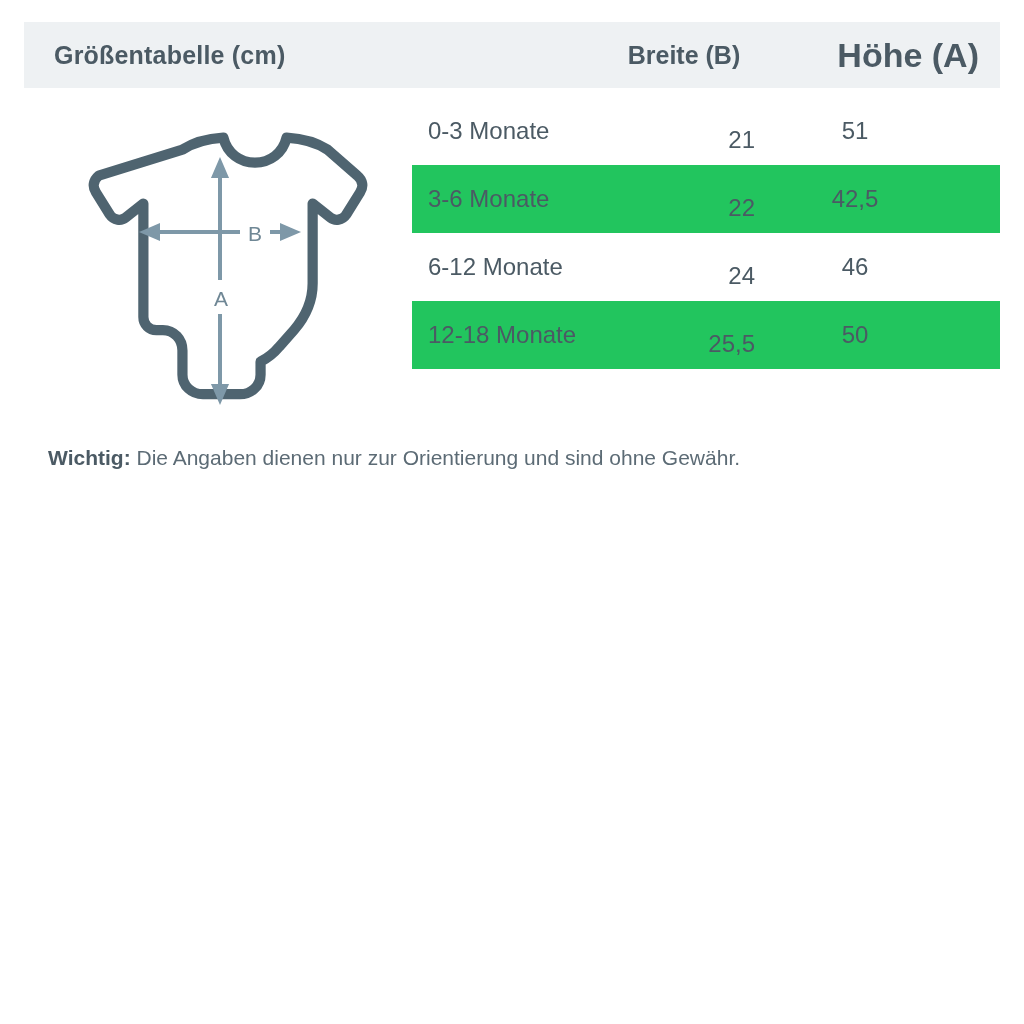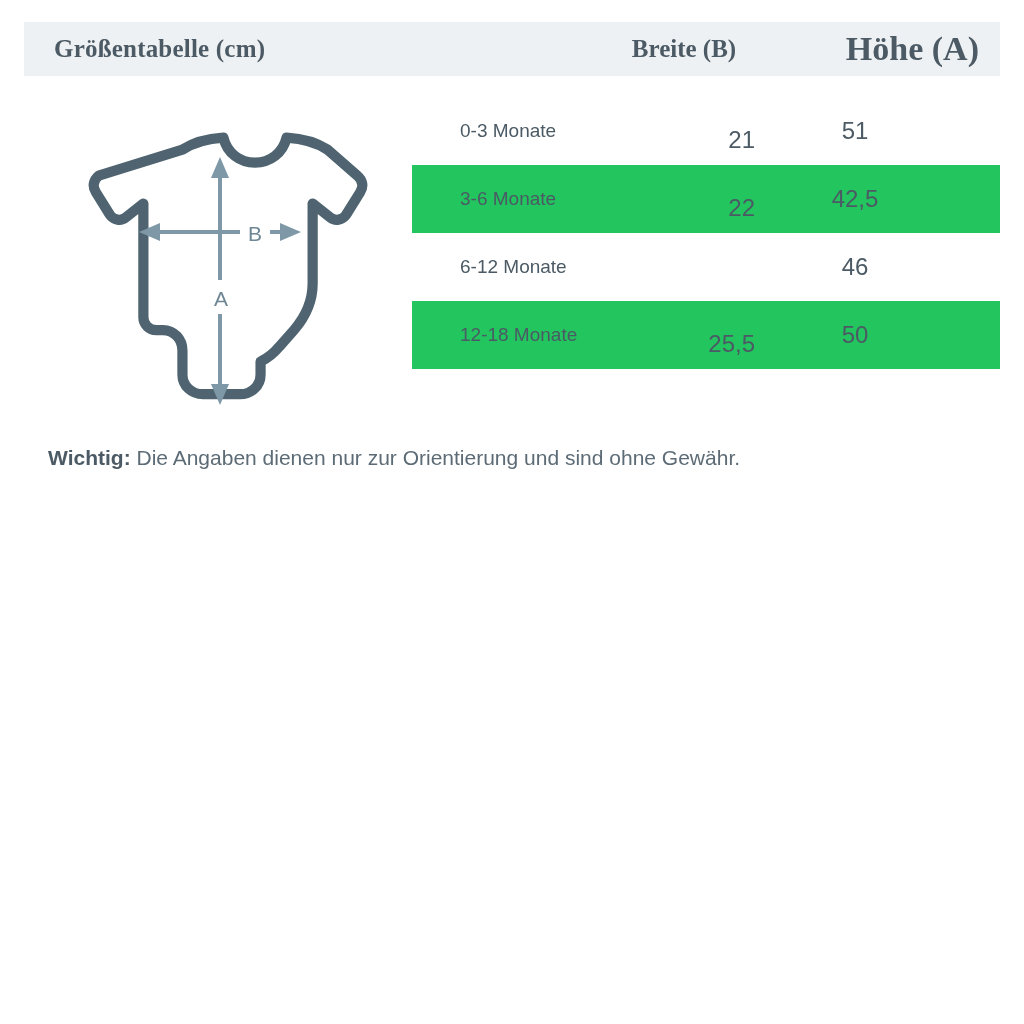--- a/index.html
+++ b/index.html
@@ -20,25 +20,24 @@
     height: 1024px;
     overflow: hidden;
   }
 
   
   .header-band {
     position: absolute;
     left: 24px;
     top: 22px;
     width: 976px;
-    height: 54px;
+    height: 66px;
     background: #eef1f3;
     display: flex;
     align-items: center;
-    font-family: Liberation Serif, serif;
   }
   .header-title {
     position: absolute;
     left: 30px;
     font-size: 25px;
     font-weight: bold;
     color: #4b5a64;
     letter-spacing: 0.2px;
   }
   .header-col-b {
@@ -72,23 +71,22 @@
     height: 68px;
     display: flex;
     align-items: center;
   }
   .row.alt {
     background: #22c55e;
   }
   .cell-size {
     position: absolute;
     left: 16px;
-    font-size: 19px;
-    color: #4b5a64;
-    margin-left: 32px;
+    font-size: 24px;
+    color: #4b5a64;
   }
   .cell-b {
     position: absolute;
     left: 153px;
     width: 190px;
     text-align: right;
     font-size: 24px;
     color: #4b5a64;
     margin-top: 18px;
   }
@@ -197,20 +195,21 @@
     </div>
 
     <div class="row alt">
       <div class="cell-size">3-6 Monate</div>
       <div class="cell-b">22</div>
       <div class="cell-a">42,5</div>
     </div>
 
     <div class="row">
       <div class="cell-size">6-12 Monate</div>
+      <div class="cell-b">24</div>
       <div class="cell-a">46</div>
     </div>
 
     <div class="row alt">
       <div class="cell-size">12-18 Monate</div>
       <div class="cell-b">25,5</div>
       <div class="cell-a">50</div>
     </div>
 
   </div>

